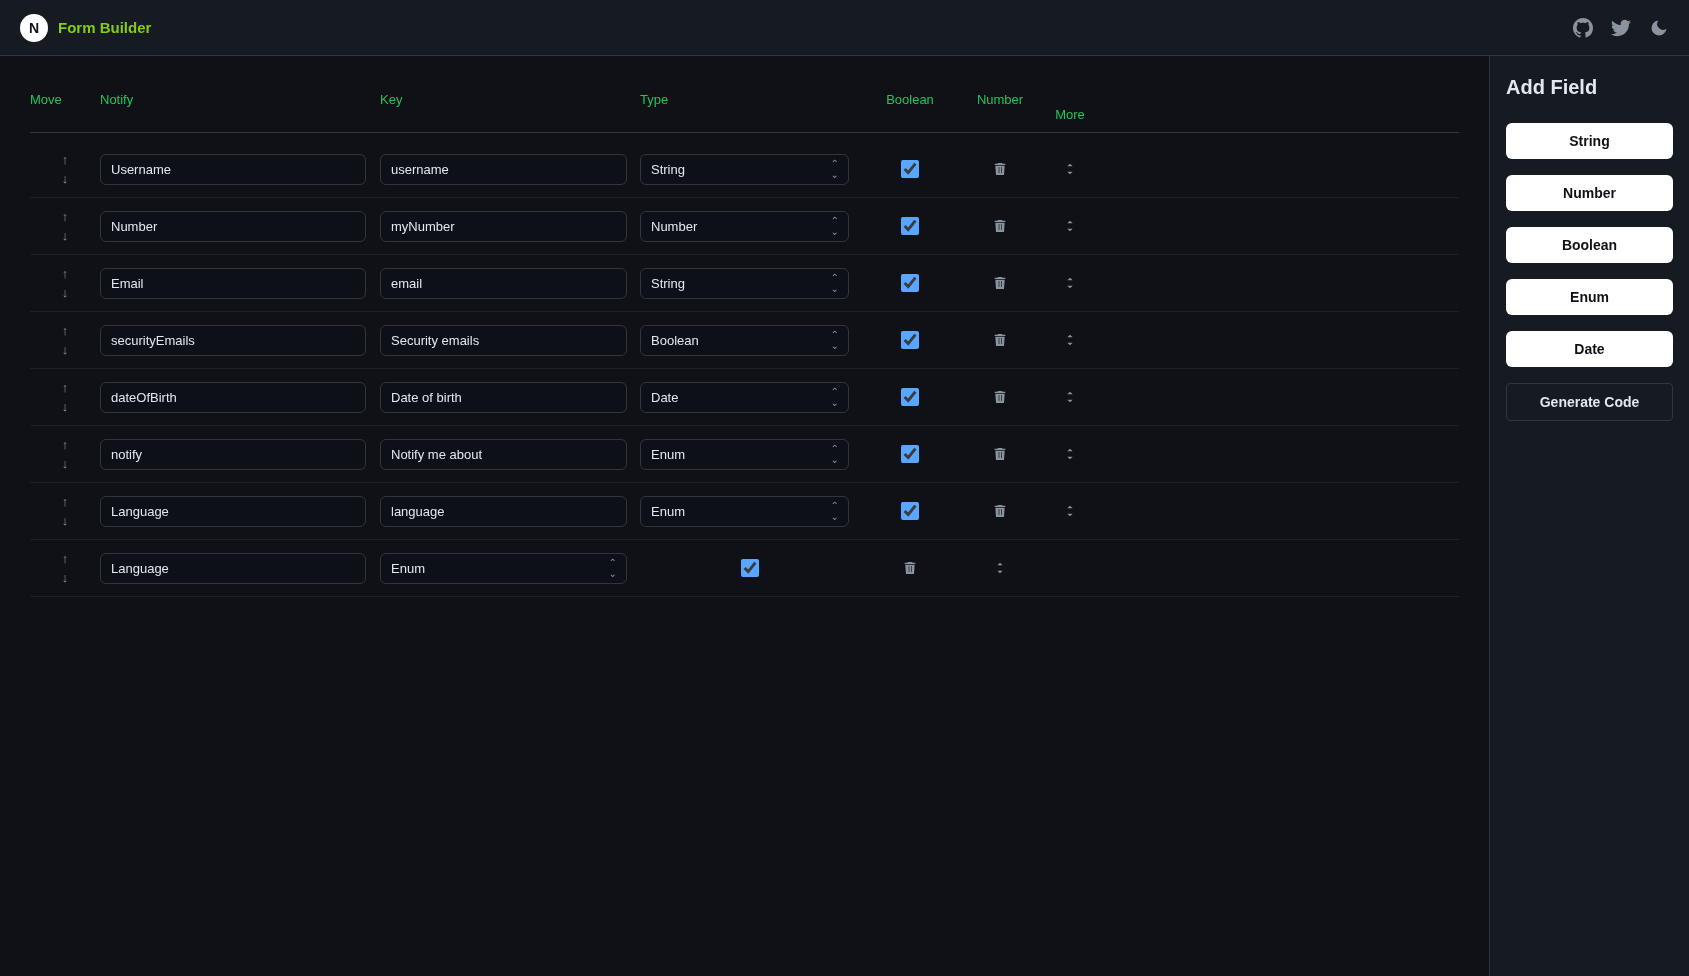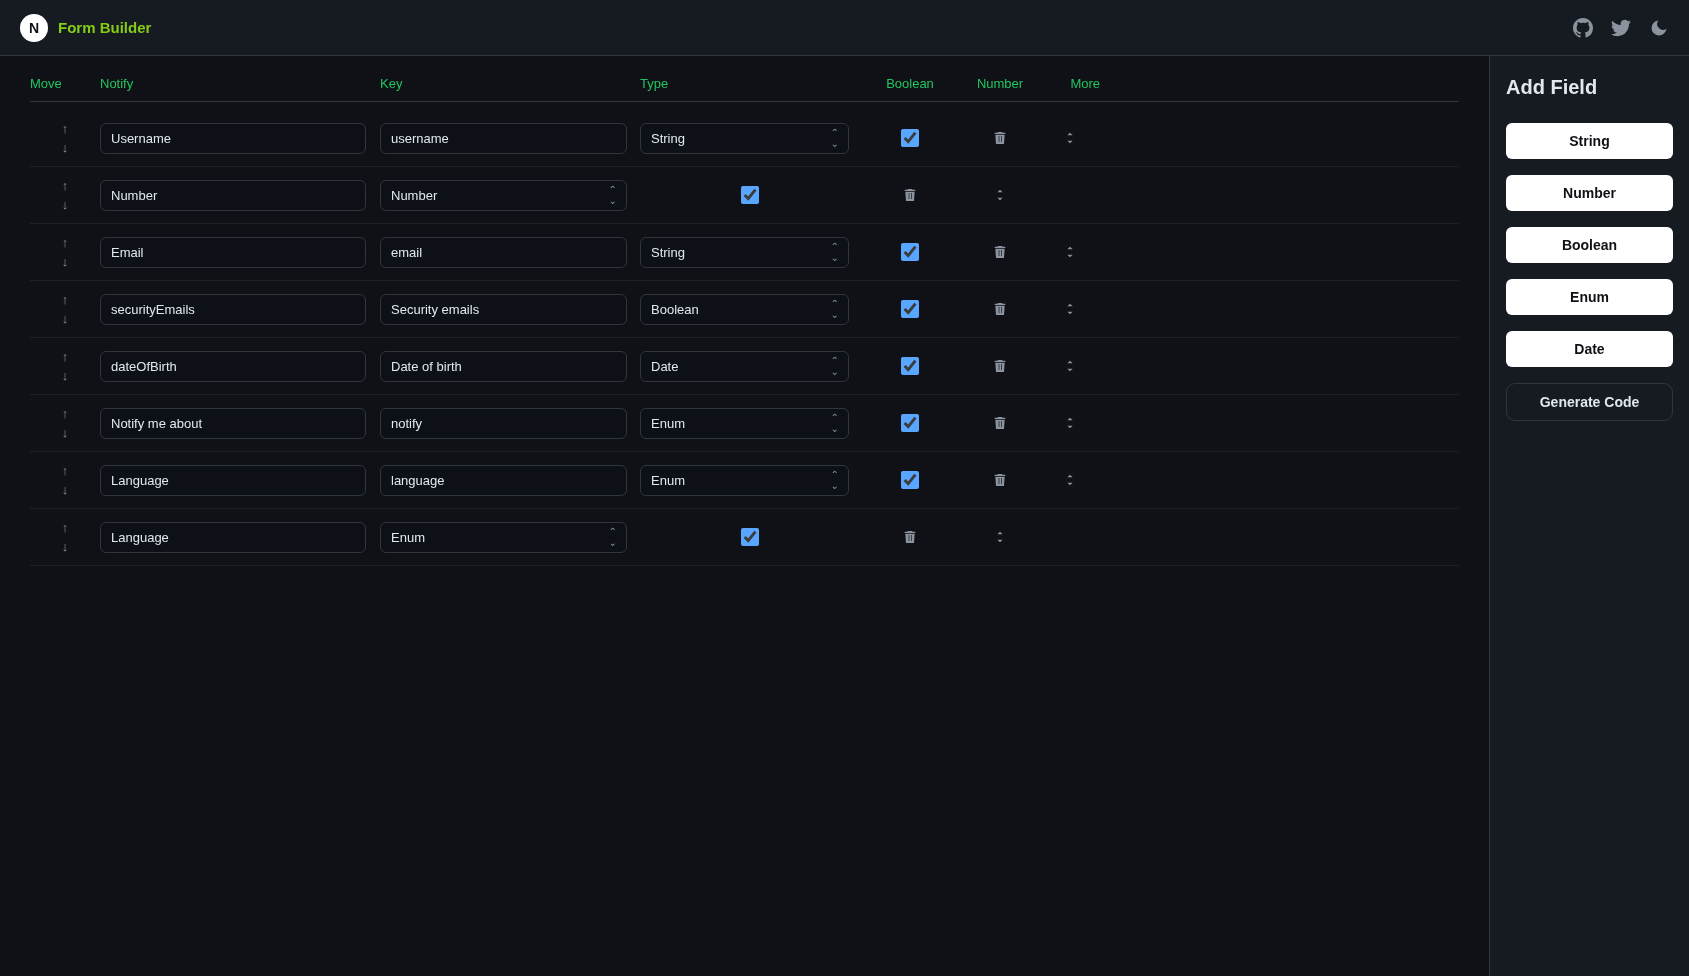--- a/index.html
+++ b/index.html
@@ -224,21 +224,21 @@
       font-size: 14px;
       font-weight: 600;
       cursor: pointer;
       text-align: center;
       width: 100%;
     }
     .generate-btn {
       background: transparent;
       color: #e2e8f0;
       border: 1px solid #30363d;
-      border-radius: 9px;
+      border-radius: 4px;
       padding: 10px 16px;
       font-size: 14px;
       font-weight: 600;
       cursor: pointer;
       text-align: center;
       width: 100%;
     }
   </style>
 </head>
 <body>
@@ -273,21 +273,21 @@
 
   <div class="table-area">
 
     <div class="col-headers">
       <div class="col-header">Move</div>
       <div class="col-header">Notify</div>
       <div class="col-header">Key</div>
       <div class="col-header">Type</div>
       <div class="col-header" style="text-align:center;">Boolean</div>
       <div class="col-header" style="text-align:center;">Number</div>
-      <div class="col-header" style="text-align:right;">More</div>
+      <div class="col-header" style="text-align:center;margin-top:31px;">More</div>
     </div>
 
     <div id="rows-container">
         <div class="form-row">
       <div class="move-col">
         <button class="move-btn">↑</button>
         <button class="move-btn">↓</button>
       </div>
       <div>
         <input class="text-input" type="text" value="Username" style="">
@@ -322,20 +322,23 @@
     </div>
         <div class="form-row">
       <div class="move-col">
         <button class="move-btn">↑</button>
         <button class="move-btn">↓</button>
       </div>
       <div>
         <input class="text-input" type="text" value="Number" style="">
       </div>
       <div>
+        <input class="text-input" type="text" value="myNumber" style="">
+      </div>
+      <div>
         <div class="select-wrapper">
           <select class="select-input">
             <option>String</option><option selected="">Number</option><option>Boolean</option><option>Enum</option><option>Date</option>
           </select>
         </div>
       </div>
       <div class="required-col">
         <input type="checkbox" class="checkbox" checked="" style="">
       </div>
       <div class="delete-col">
@@ -460,24 +463,24 @@
           </svg>
         </button>
       </div>
     </div>
         <div class="form-row">
       <div class="move-col">
         <button class="move-btn">↑</button>
         <button class="move-btn">↓</button>
       </div>
       <div>
+        <input class="text-input" type="text" value="notify" style="">
+      </div>
+      <div>
         <input class="text-input" type="text" value="Notify me about" style="">
-      </div>
-      <div>
-        <input class="text-input" type="text" value="notify" style="">
       </div>
       <div>
         <div class="select-wrapper">
           <select class="select-input">
             <option>String</option><option>Number</option><option>Boolean</option><option selected="">Enum</option><option>Date</option>
           </select>
         </div>
       </div>
       <div class="required-col">
         <input type="checkbox" class="checkbox" checked="" style="">

